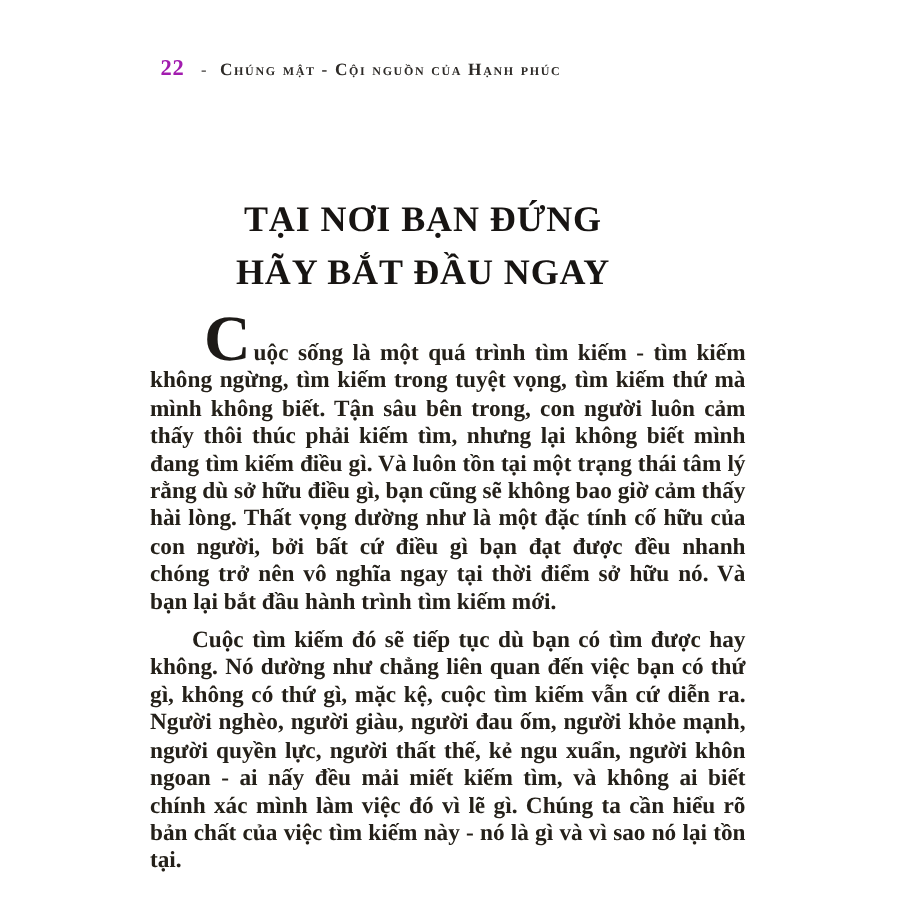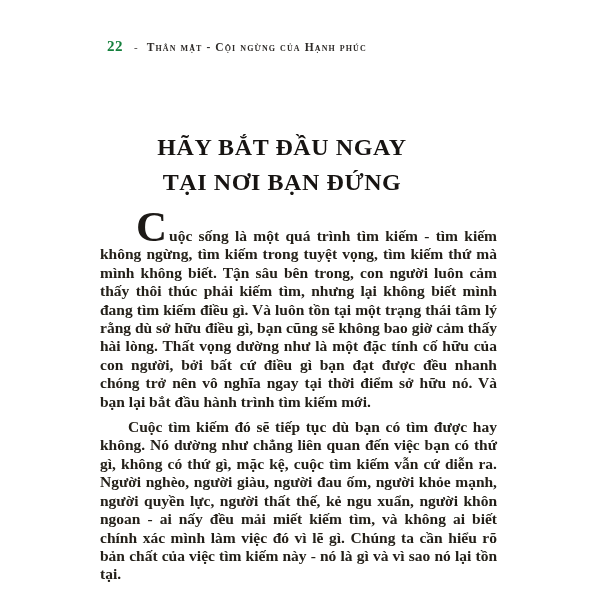--- a/index.html
+++ b/index.html
@@ -18,21 +18,21 @@
   
   .running-head {
     position: absolute;
     left: 107px; top: 37px;
     white-space: nowrap;
     color: #2b2926;
   }
   .page-number {
     font-size: 15px;
     font-weight: bold;
-    color: #15803d;
+    color: #a21caf;
     letter-spacing: 0.5px;
   }
   .head-sep {
     font-size: 11px;
     margin: 0 5px 0 7px;
     color: #3a3734;
   }
   .head-title {
     font-size: 11.5px;
     font-variant: small-caps;
@@ -78,26 +78,26 @@
   }
 </style>
 </head>
 <body>
 
 <div class="page">
 
   <div class="running-head">
     <span class="page-number">22</span>
     <span class="head-sep">-</span>
-    <span class="head-title">Thân mật - Cội ngừng của Hạnh phúc</span>
+    <span class="head-title">Chúng mật - Cội nguồn của Hạnh phúc</span>
   </div>
 
   <h1 class="chapter-title">
+    <span class="title-line">TẠI NƠI BẠN ĐỨNG</span>
     <span class="title-line">HÃY BẮT ĐẦU NGAY</span>
-    <span class="title-line">TẠI NƠI BẠN ĐỨNG</span>
   </h1>
 
   <div class="body-copy">
     <p class="para-1">
       <span class="initial">C</span><span>uộc sống là một quá trình tìm kiếm - tìm kiếm không ngừng, tìm kiếm trong tuyệt vọng, tìm kiếm thứ mà mình không biết. Tận sâu bên trong, con người luôn cảm thấy thôi thúc phải kiếm tìm, nhưng lại không biết mình đang tìm kiếm điều gì. Và luôn tồn tại một trạng thái tâm lý rằng dù sở hữu điều gì, bạn cũng sẽ không bao giờ cảm thấy hài lòng. Thất vọng dường như là một đặc tính cố hữu của con người, bởi bất cứ điều gì bạn đạt được đều nhanh chóng trở nên vô nghĩa ngay tại thời điểm sở hữu nó. Và bạn lại bắt đầu hành trình tìm kiếm mới.</span>
     </p>
     <p class="para-2">
       <span>Cuộc tìm kiếm đó sẽ tiếp tục dù bạn có tìm được hay không. Nó dường như chẳng liên quan đến việc bạn có thứ gì, không có thứ gì, mặc kệ, cuộc tìm kiếm vẫn cứ diễn ra. Người nghèo, người giàu, người đau ốm, người khỏe mạnh, người quyền lực, người thất thế, kẻ ngu xuẩn, người khôn ngoan - ai nấy đều mải miết kiếm tìm, và không ai biết chính xác mình làm việc đó vì lẽ gì. Chúng ta cần hiểu rõ bản chất của việc tìm kiếm này - nó là gì và vì sao nó lại tồn tại.</span>
     </p>
   </div>

